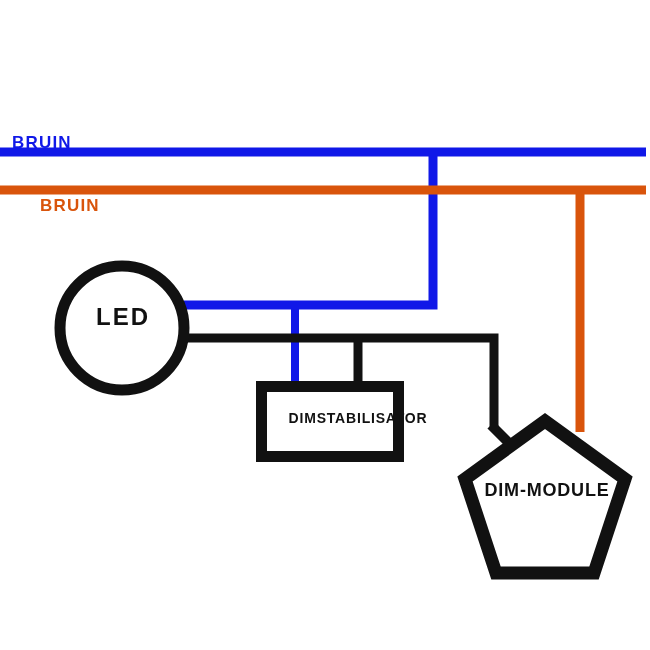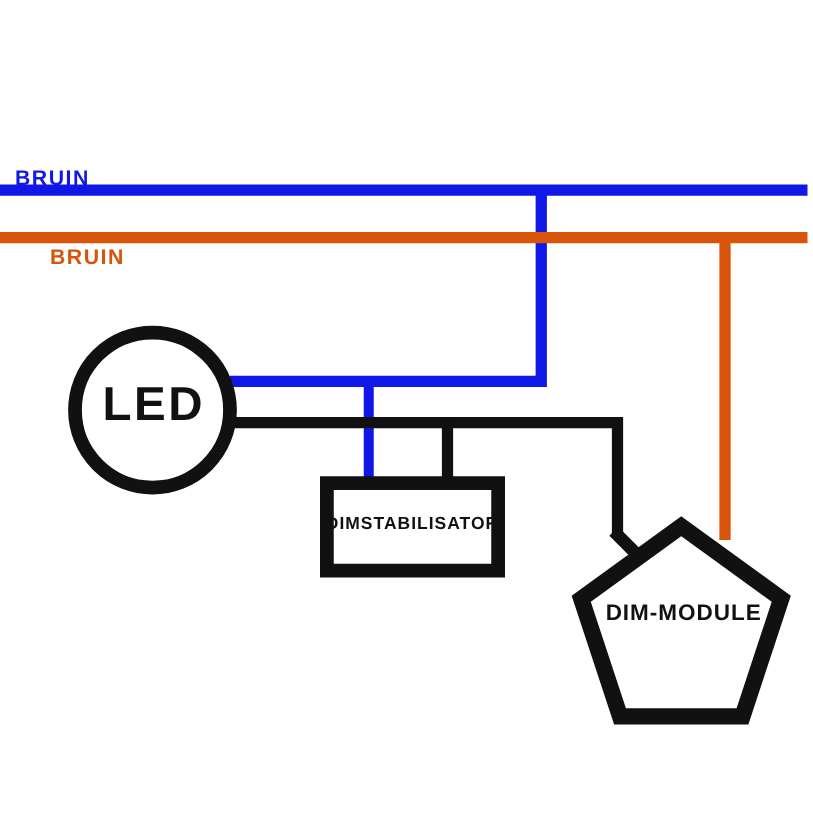--- a/index.html
+++ b/index.html
@@ -49,29 +49,30 @@
     font-weight: bold;
     color: #111111;
     text-align: center;
     white-space: nowrap;
     pointer-events: none;
   }
   #led-text {
     left: 58px;
     top: 303px;
     width: 130px;
-    font-size: 38px;
+    font-size: 24px;
     letter-spacing: 2px;
   }
   #dimstabilisator-text {
     left: 256px;
     top: 410px;
     width: 148px;
     font-size: 14px;
     letter-spacing: 0.8px;
+    padding-left: 28px;
   }
   #dim-module-text {
     left: 464px;
     top: 480px;
     width: 166px;
     font-size: 18px;
     letter-spacing: 0.8px;
   }
 </style>
 </head>

